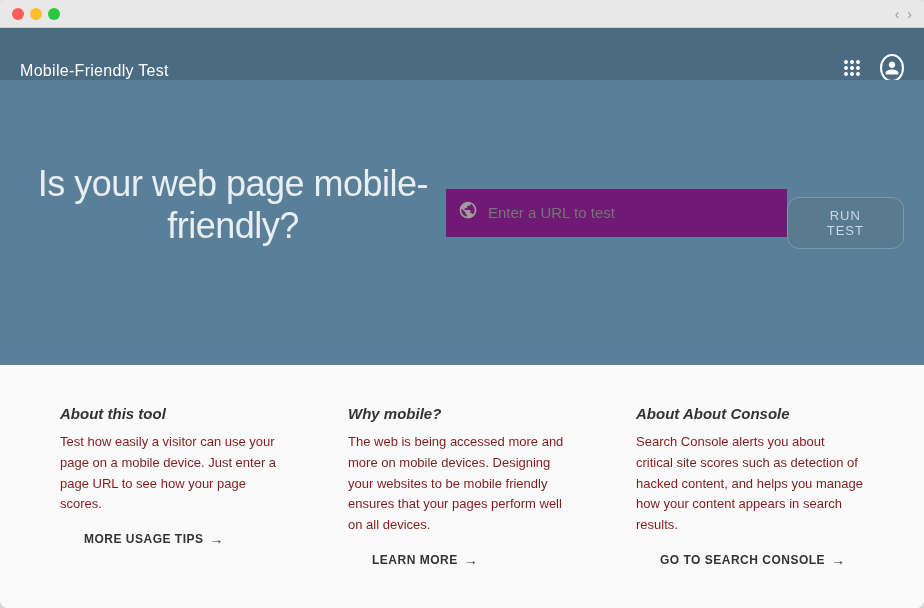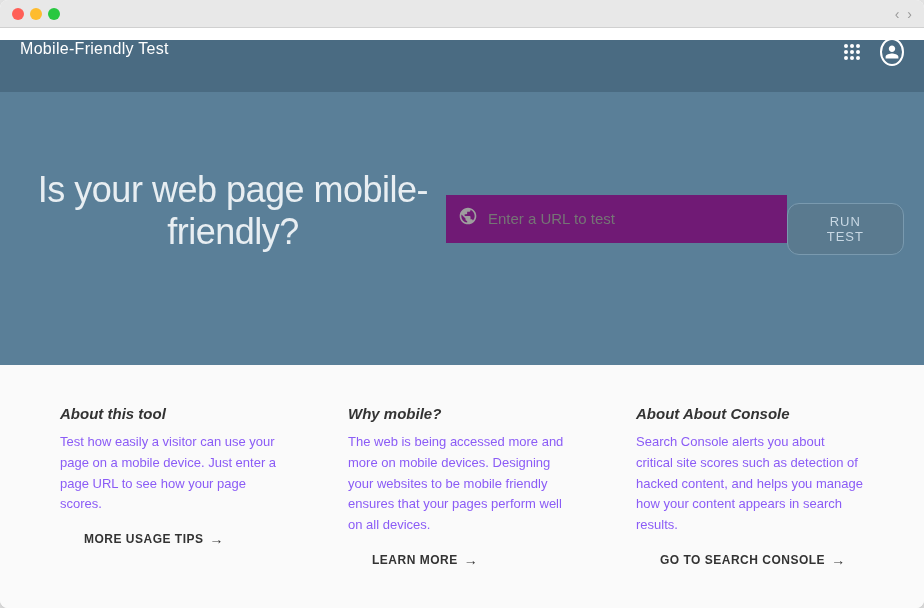--- a/index.html
+++ b/index.html
@@ -57,24 +57,23 @@
       align-items: center;
       color: #999;
       font-size: 14px;
     }
 
     
     .app-header {
       background: #4a6b82;
       height: 52px;
       display: flex;
-      align-items: flex-start;
+      align-items: flex-end;
       padding: 0 20px;
       flex-shrink: 0;
-      margin-top: 12px;
     }
 
     .app-title {
       color: #fff;
       font-size: 16px;
       font-weight: 400;
       letter-spacing: 0.3px;
     }
 
     .header-icons {
@@ -172,21 +171,21 @@
     .info-col-title {
       font-size: 15px;
       font-weight: 700;
       color: #333;
       margin-bottom: 10px;
       font-style: italic;
     }
 
     .info-col-text {
       font-size: 13px;
-      color: #8b5cf6;
+      color: #7f1d1d;
       line-height: 1.6;
       margin-bottom: 14px;
     }
 
     .info-link {
       font-size: 12px;
       font-weight: 700;
       color: #333;
       text-transform: uppercase;
       letter-spacing: 0.5px;

